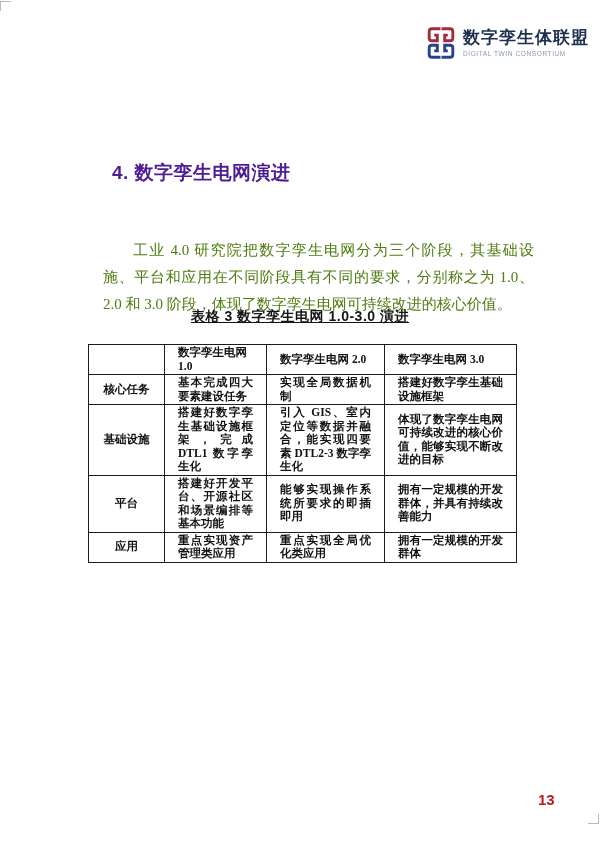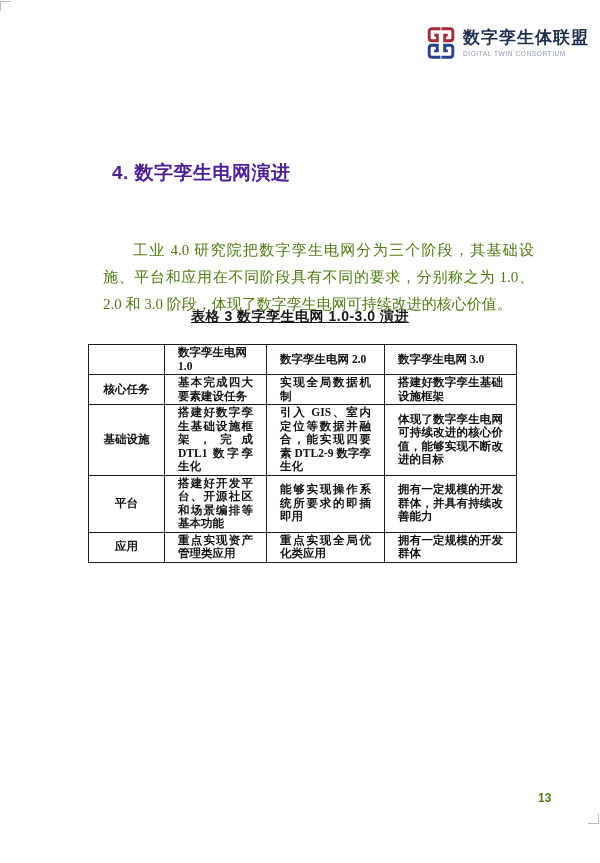--- a/index.html
+++ b/index.html
@@ -74,21 +74,21 @@
   table.evo tbody th{text-align:center;}
   table.evo tbody td{text-align:justify;text-justify:inter-character;}
   tr.r-core{height:28px;}
   tr.r-infra{height:52px;}
   tr.r-platform{height:41px;}
   tr.r-app{height:30px;margin-top:20px;}
 
   
   .page-number{
     position:absolute;left:538px;top:791px;
-    font-size:12px;font-weight:bold;color:#4d7c0f;
+    font-size:15px;font-weight:bold;color:#b91c1c;
   }
 </style>
 </head>
 <body>
 
 <div class="page">
 
   <div class="corner corner-tl"></div>
 
   <div class="logo">
@@ -135,21 +135,21 @@
     <tbody>
       <tr class="r-core">
         <th>核心任务</th>
         <td>基本完成四大要素建设任务</td>
         <td>实现全局数据机制</td>
         <td>搭建好数字孪生基础设施框架</td>
       </tr>
       <tr class="r-infra">
         <th>基础设施</th>
         <td>搭建好数字孪生基础设施框架，完成 DTL1 数字孪生化</td>
-        <td>引入 GIS、室内定位等数据并融合，能实现四要素 DTL2-9 数字孪生化</td>
+        <td>引入 GIS、室内定位等数据并融合，能实现四要素 DTL2-3 数字孪生化</td>
         <td>体现了数字孪生电网可持续改进的核心价值，能够实现不断改进的目标</td>
       </tr>
       <tr class="r-platform">
         <th>平台</th>
         <td>搭建好开发平台、开源社区和场景编排等基本功能</td>
         <td>能够实现操作系统所要求的即插即用</td>
         <td>拥有一定规模的开发群体，并具有持续改善能力</td>
       </tr>
       <tr class="r-app">
         <th>应用</th>

